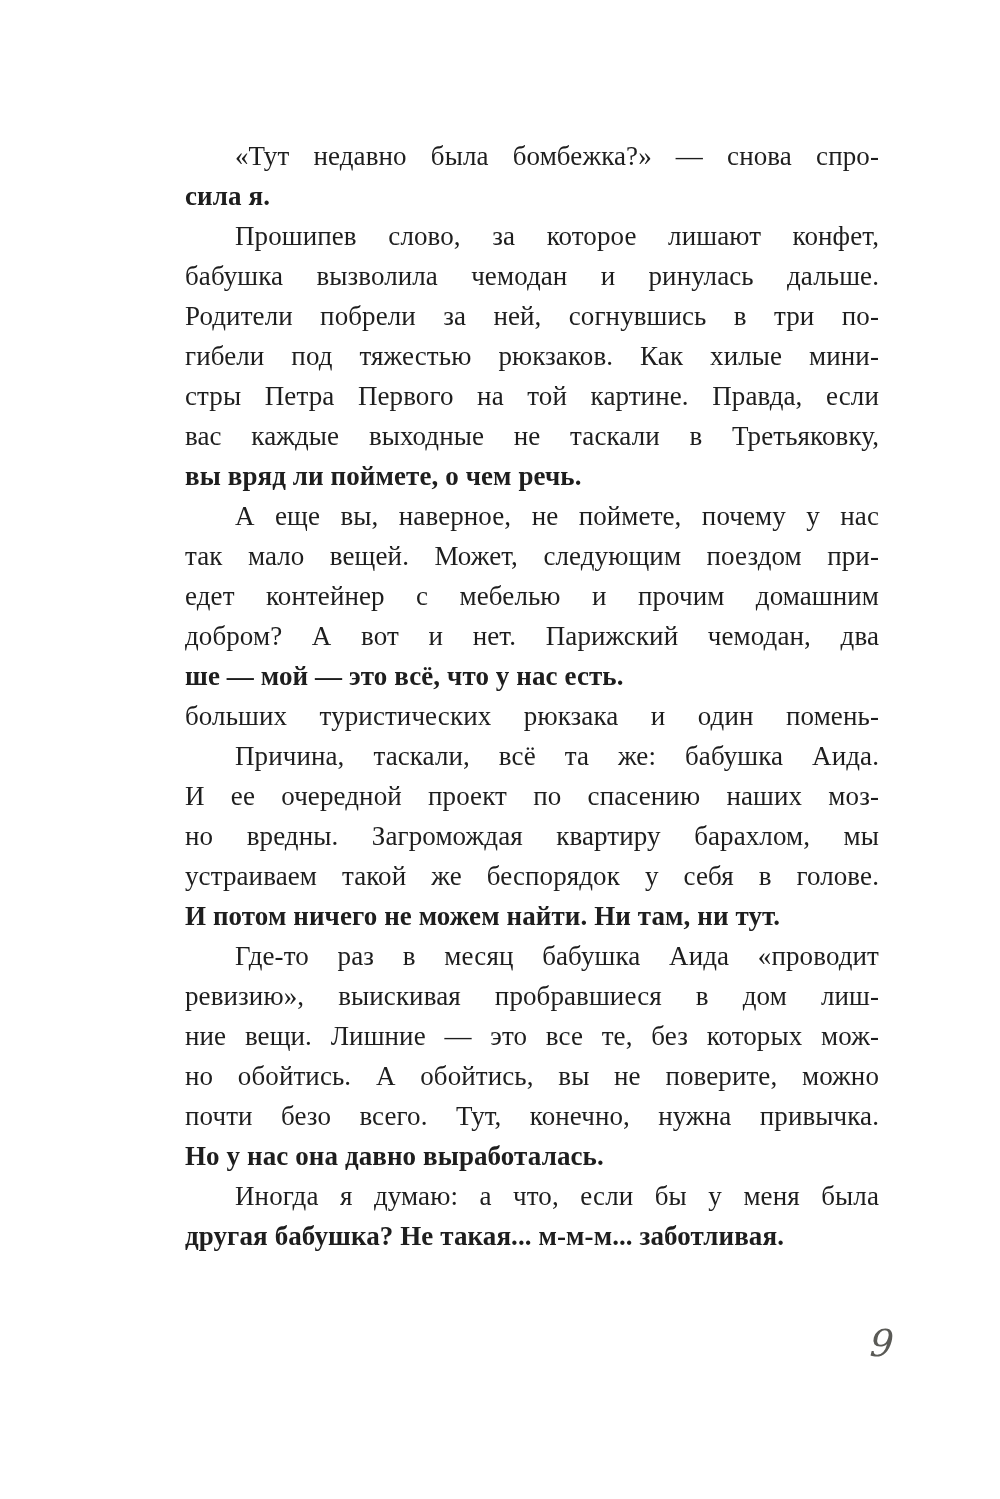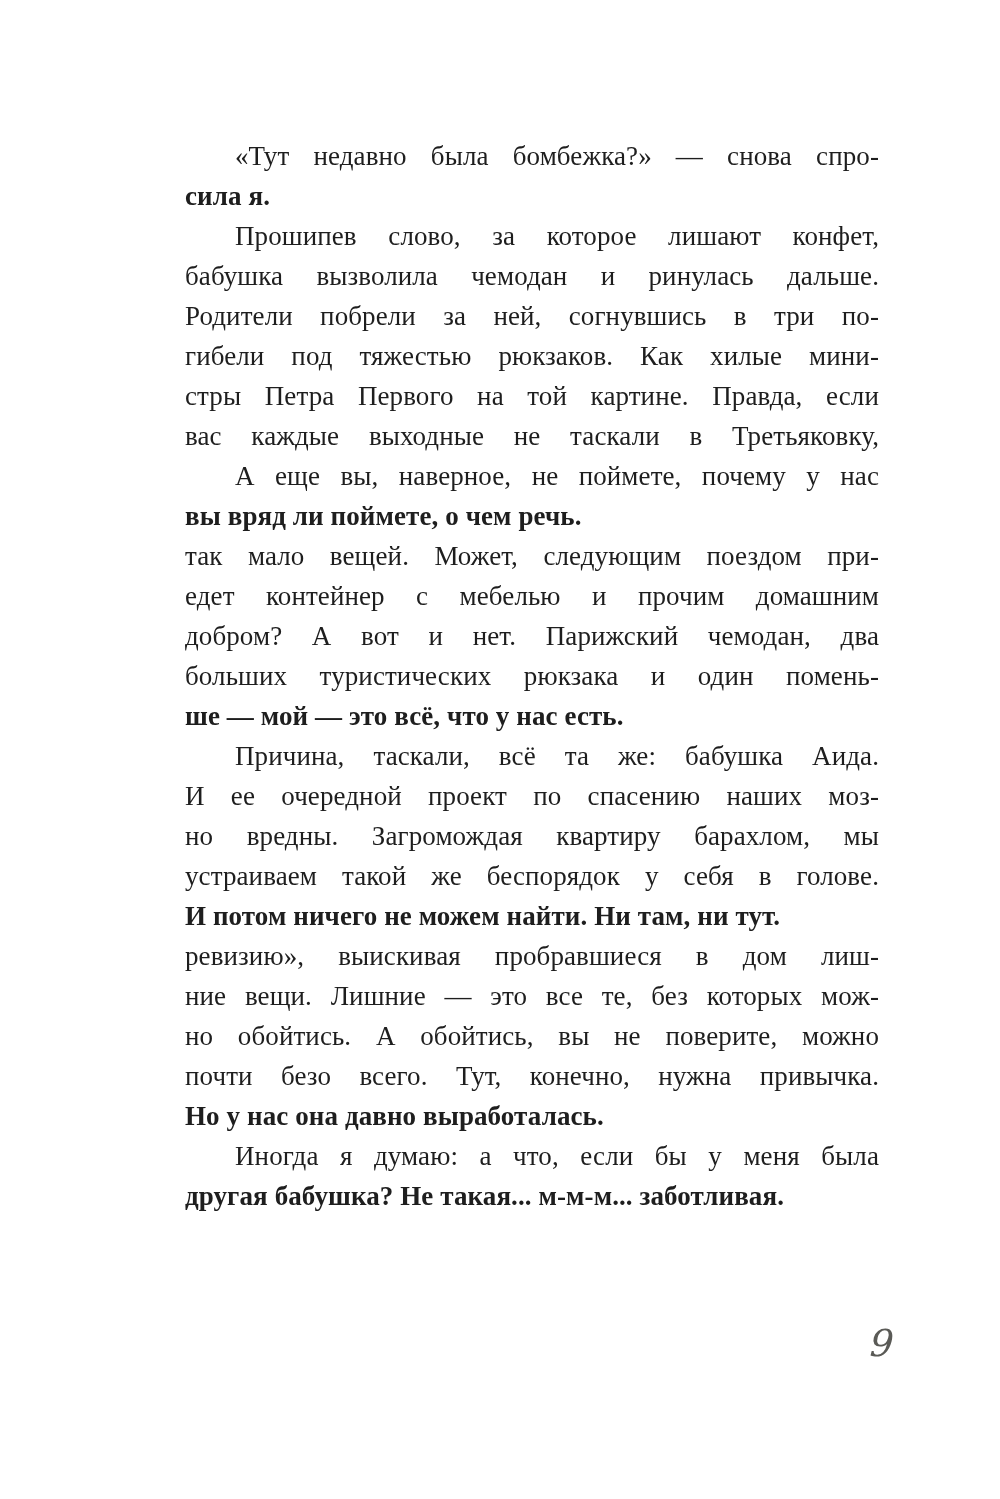--- a/index.html
+++ b/index.html
@@ -63,32 +63,33 @@
 <div class="page">
   <div class="text-block">
       <div class="line indent">«Тут недавно была бомбежка?» — снова спро-</div>
       <div class="line last">сила я.</div>
       <div class="line indent">Прошипев слово, за которое лишают конфет,</div>
       <div class="line">бабушка вызволила чемодан и ринулась дальше.</div>
       <div class="line">Родители побрели за ней, согнувшись в три по-</div>
       <div class="line">гибели под тяжестью рюкзаков. Как хилые мини-</div>
       <div class="line">стры Петра Первого на той картине. Правда, если</div>
       <div class="line">вас каждые выходные не таскали в Третьяковку,</div>
+      <div class="line last">вы вряд ли поймете, о чем речь.</div>
       <div class="line indent">А еще вы, наверное, не поймете, почему у нас</div>
-      <div class="line last">вы вряд ли поймете, о чем речь.</div>
       <div class="line">так мало вещей. Может, следующим поездом при-</div>
       <div class="line">едет контейнер с мебелью и прочим домашним</div>
       <div class="line">добром? А вот и нет. Парижский чемодан, два</div>
+      <div class="line last">ше — мой — это всё, что у нас есть.</div>
       <div class="line">больших туристических рюкзака и один помень-</div>
-      <div class="line last">ше — мой — это всё, что у нас есть.</div>
       <div class="line indent">Причина, таскали, всё та же: бабушка Аида.</div>
       <div class="line">И ее очередной проект по спасению наших моз-</div>
       <div class="line">но вредны. Загромождая квартиру барахлом, мы</div>
       <div class="line">устраиваем такой же беспорядок у себя в голове.</div>
       <div class="line last">И потом ничего не можем найти. Ни там, ни тут.</div>
+      <div class="line indent">Где-то раз в месяц бабушка Аида «проводит</div>
       <div class="line">ревизию», выискивая пробравшиеся в дом лиш-</div>
       <div class="line">ние вещи. Лишние — это все те, без которых мож-</div>
       <div class="line">но обойтись. А обойтись, вы не поверите, можно</div>
       <div class="line">почти безо всего. Тут, конечно, нужна привычка.</div>
       <div class="line last">Но у нас она давно выработалась.</div>
       <div class="line indent">Иногда я думаю: а что, если бы у меня была</div>
       <div class="line last">другая бабушка? Не такая... м-м-м... заботливая.</div>
     </div>
   <div class="page-number">9</div>
 </div>

